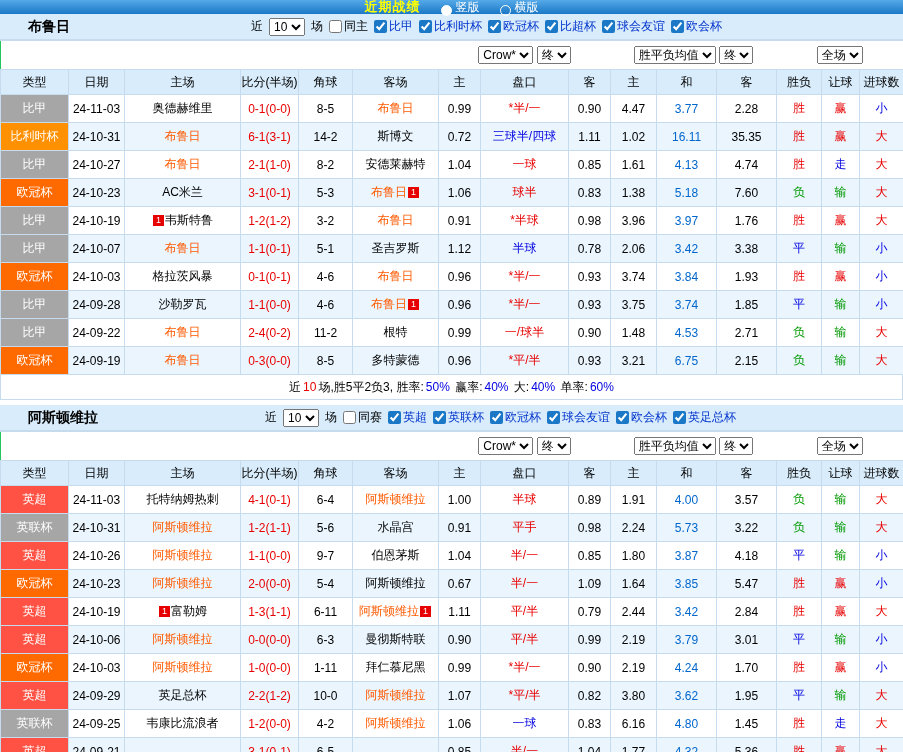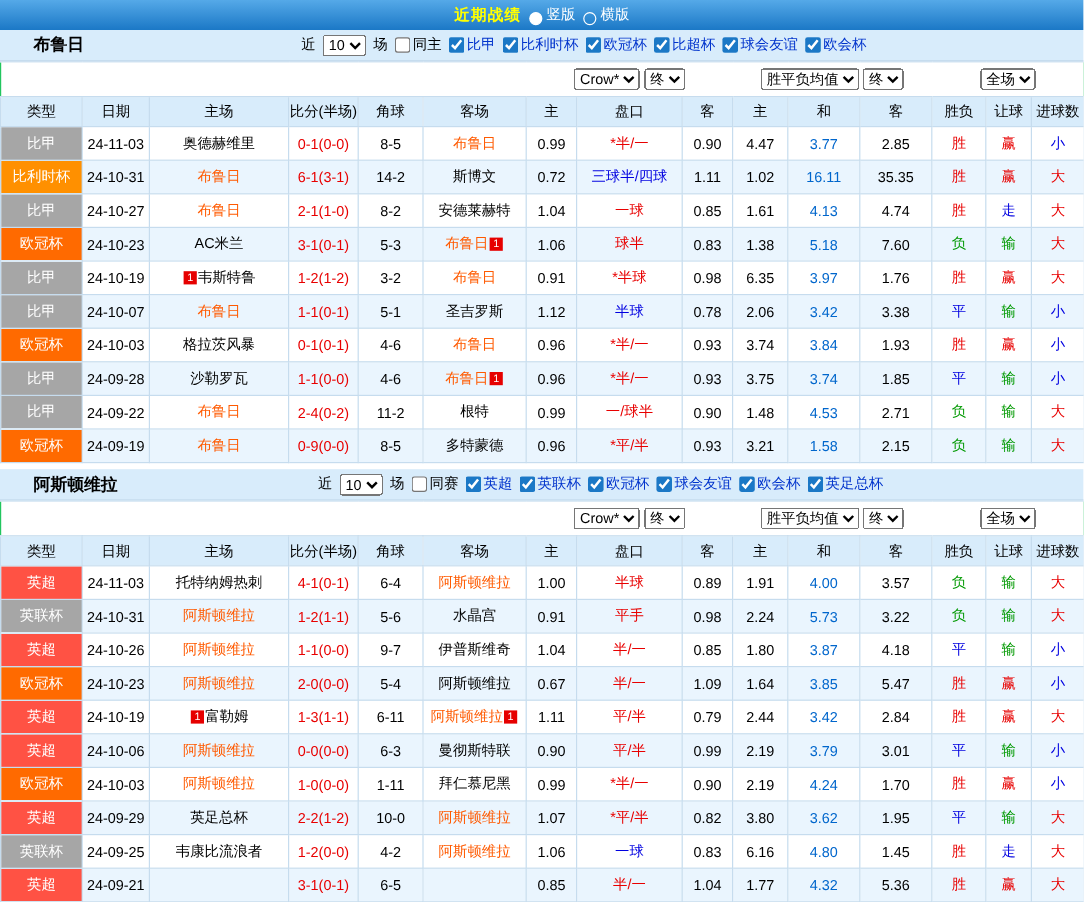--- a/index.html
+++ b/index.html
@@ -1,19 +1,19 @@
 <!DOCTYPE html>
 <html><head>
 <meta charset="utf-8">
 <style>
   html,body{margin:0;padding:0}
   body{width:903px;height:752px;overflow:hidden;background:#fff;color:#000;
        font-family:"Liberation Sans","DejaVu Sans",sans-serif;font-size:12px}
-  .topbar{height:25px;background:linear-gradient(180deg,#55a9e8,#1b78c6);
-          display:flex;align-items:center;justify-content:center;gap:6px}
+  .topbar{height:14px;background:linear-gradient(180deg,#55a9e8,#1b78c6);
+          display:flex;align-items:center;justify-content:center;gap:20px}
   .topbar-title{color:#ffff00;font-weight:700;font-size:13px;letter-spacing:1px}
   .radio-opt{display:inline-flex;align-items:flex-end;gap:4px;color:#fff;cursor:pointer}
   .radio-dot{width:9px;height:9px;border-radius:50%;border:1px solid #fff;display:inline-block}
   .radio-dot.sel{background:#fff}
   .band{height:25px;background:#d8ecfb;display:flex;align-items:center;border-bottom:1px solid #c6dcee}
   .team-name{font-weight:700;font-size:14px;margin-left:28px;white-space:nowrap}
   .filters{flex:1;display:flex;align-items:center;justify-content:center;gap:6px;white-space:nowrap}
   .sel{font-size:12px;font-family:inherit}
   .chk{display:inline-flex;align-items:center;gap:2px}
   .chk input{width:13px;height:13px;margin:0;accent-color:#1b78c6}
@@ -154,21 +154,21 @@
           <td>24-11-03</td>
           <td class="team"><span>奥德赫维里</span></td>
           <td class="score">0-1(0-0)</td>
           <td>8-5</td>
           <td class="team"><span class="focal">布鲁日</span></td>
           <td>0.99</td>
           <td class="c-red">*半/一</td>
           <td>0.90</td>
           <td>4.47</td>
           <td class="c-davg">3.77</td>
-          <td>2.85</td>
+          <td>2.28</td>
           <td class="c-red">胜</td>
           <td class="c-red">赢</td>
           <td class="c-blue">小</td>
         </tr>
         <tr>
           <td class="type t-orange">比利时杯</td>
           <td>24-10-31</td>
           <td class="team"><span class="focal">布鲁日</span></td>
           <td class="score">6-1(3-1)</td>
           <td>14-2</td>
@@ -220,21 +220,21 @@
         <tr>
           <td class="type t-gray">比甲</td>
           <td>24-10-19</td>
           <td class="team"><span class="badge">1</span><span>韦斯特鲁</span></td>
           <td class="score">1-2(1-2)</td>
           <td>3-2</td>
           <td class="team"><span class="focal">布鲁日</span></td>
           <td>0.91</td>
           <td class="c-red">*半球</td>
           <td>0.98</td>
-          <td>6.35</td>
+          <td>3.96</td>
           <td class="c-davg">3.97</td>
           <td>1.76</td>
           <td class="c-red">胜</td>
           <td class="c-red">赢</td>
           <td class="c-red">大</td>
         </tr>
         <tr>
           <td class="type t-gray">比甲</td>
           <td>24-10-07</td>
           <td class="team"><span class="focal">布鲁日</span></td>
@@ -299,35 +299,36 @@
           <td class="c-davg">4.53</td>
           <td>2.71</td>
           <td class="c-green">负</td>
           <td class="c-green">输</td>
           <td class="c-red">大</td>
         </tr>
         <tr>
           <td class="type t-orange2">欧冠杯</td>
           <td>24-09-19</td>
           <td class="team"><span class="focal">布鲁日</span></td>
-          <td class="score">0-9(0-0)</td>
+          <td class="score">0-3(0-0)</td>
           <td>8-5</td>
           <td class="team"><span>多特蒙德</span></td>
           <td>0.96</td>
           <td class="c-red">*平/半</td>
           <td>0.93</td>
           <td>3.21</td>
-          <td class="c-davg">1.58</td>
+          <td class="c-davg">6.75</td>
           <td>2.15</td>
           <td class="c-green">负</td>
           <td class="c-green">输</td>
           <td class="c-red">大</td>
         </tr>
       </tbody>
   </table>
+  <div class="summary"><span class="c-black">近</span><span class="c-red">10</span><span class="c-black">场,胜5平2负3, 胜率:</span><span class="c-blue">50%</span><span class="c-black"> 赢率:</span><span class="c-blue">40%</span><span class="c-black"> 大:</span><span class="c-blue">40%</span><span class="c-black"> 单率:</span><span class="c-blue">60%</span></div>
 </div>
 
 <div class="gap"></div>
 
 <div class="section">
   <div class="band">
     <span class="team-name">阿斯顿维拉</span>
     <div class="filters">
       <span>近</span>
       <select class="sel"><option>10</option></select>
@@ -449,21 +450,21 @@
           <td class="c-green">负</td>
           <td class="c-green">输</td>
           <td class="c-red">大</td>
         </tr>
         <tr>
           <td class="type t-red">英超</td>
           <td>24-10-26</td>
           <td class="team"><span class="focal">阿斯顿维拉</span></td>
           <td class="score">1-1(0-0)</td>
           <td>9-7</td>
-          <td class="team"><span>伊普斯维奇</span></td>
+          <td class="team"><span>伯恩茅斯</span></td>
           <td>1.04</td>
           <td class="c-red">半/一</td>
           <td>0.85</td>
           <td>1.80</td>
           <td class="c-davg">3.87</td>
           <td>4.18</td>
           <td class="c-blue">平</td>
           <td class="c-green">输</td>
           <td class="c-blue">小</td>
         </tr>

